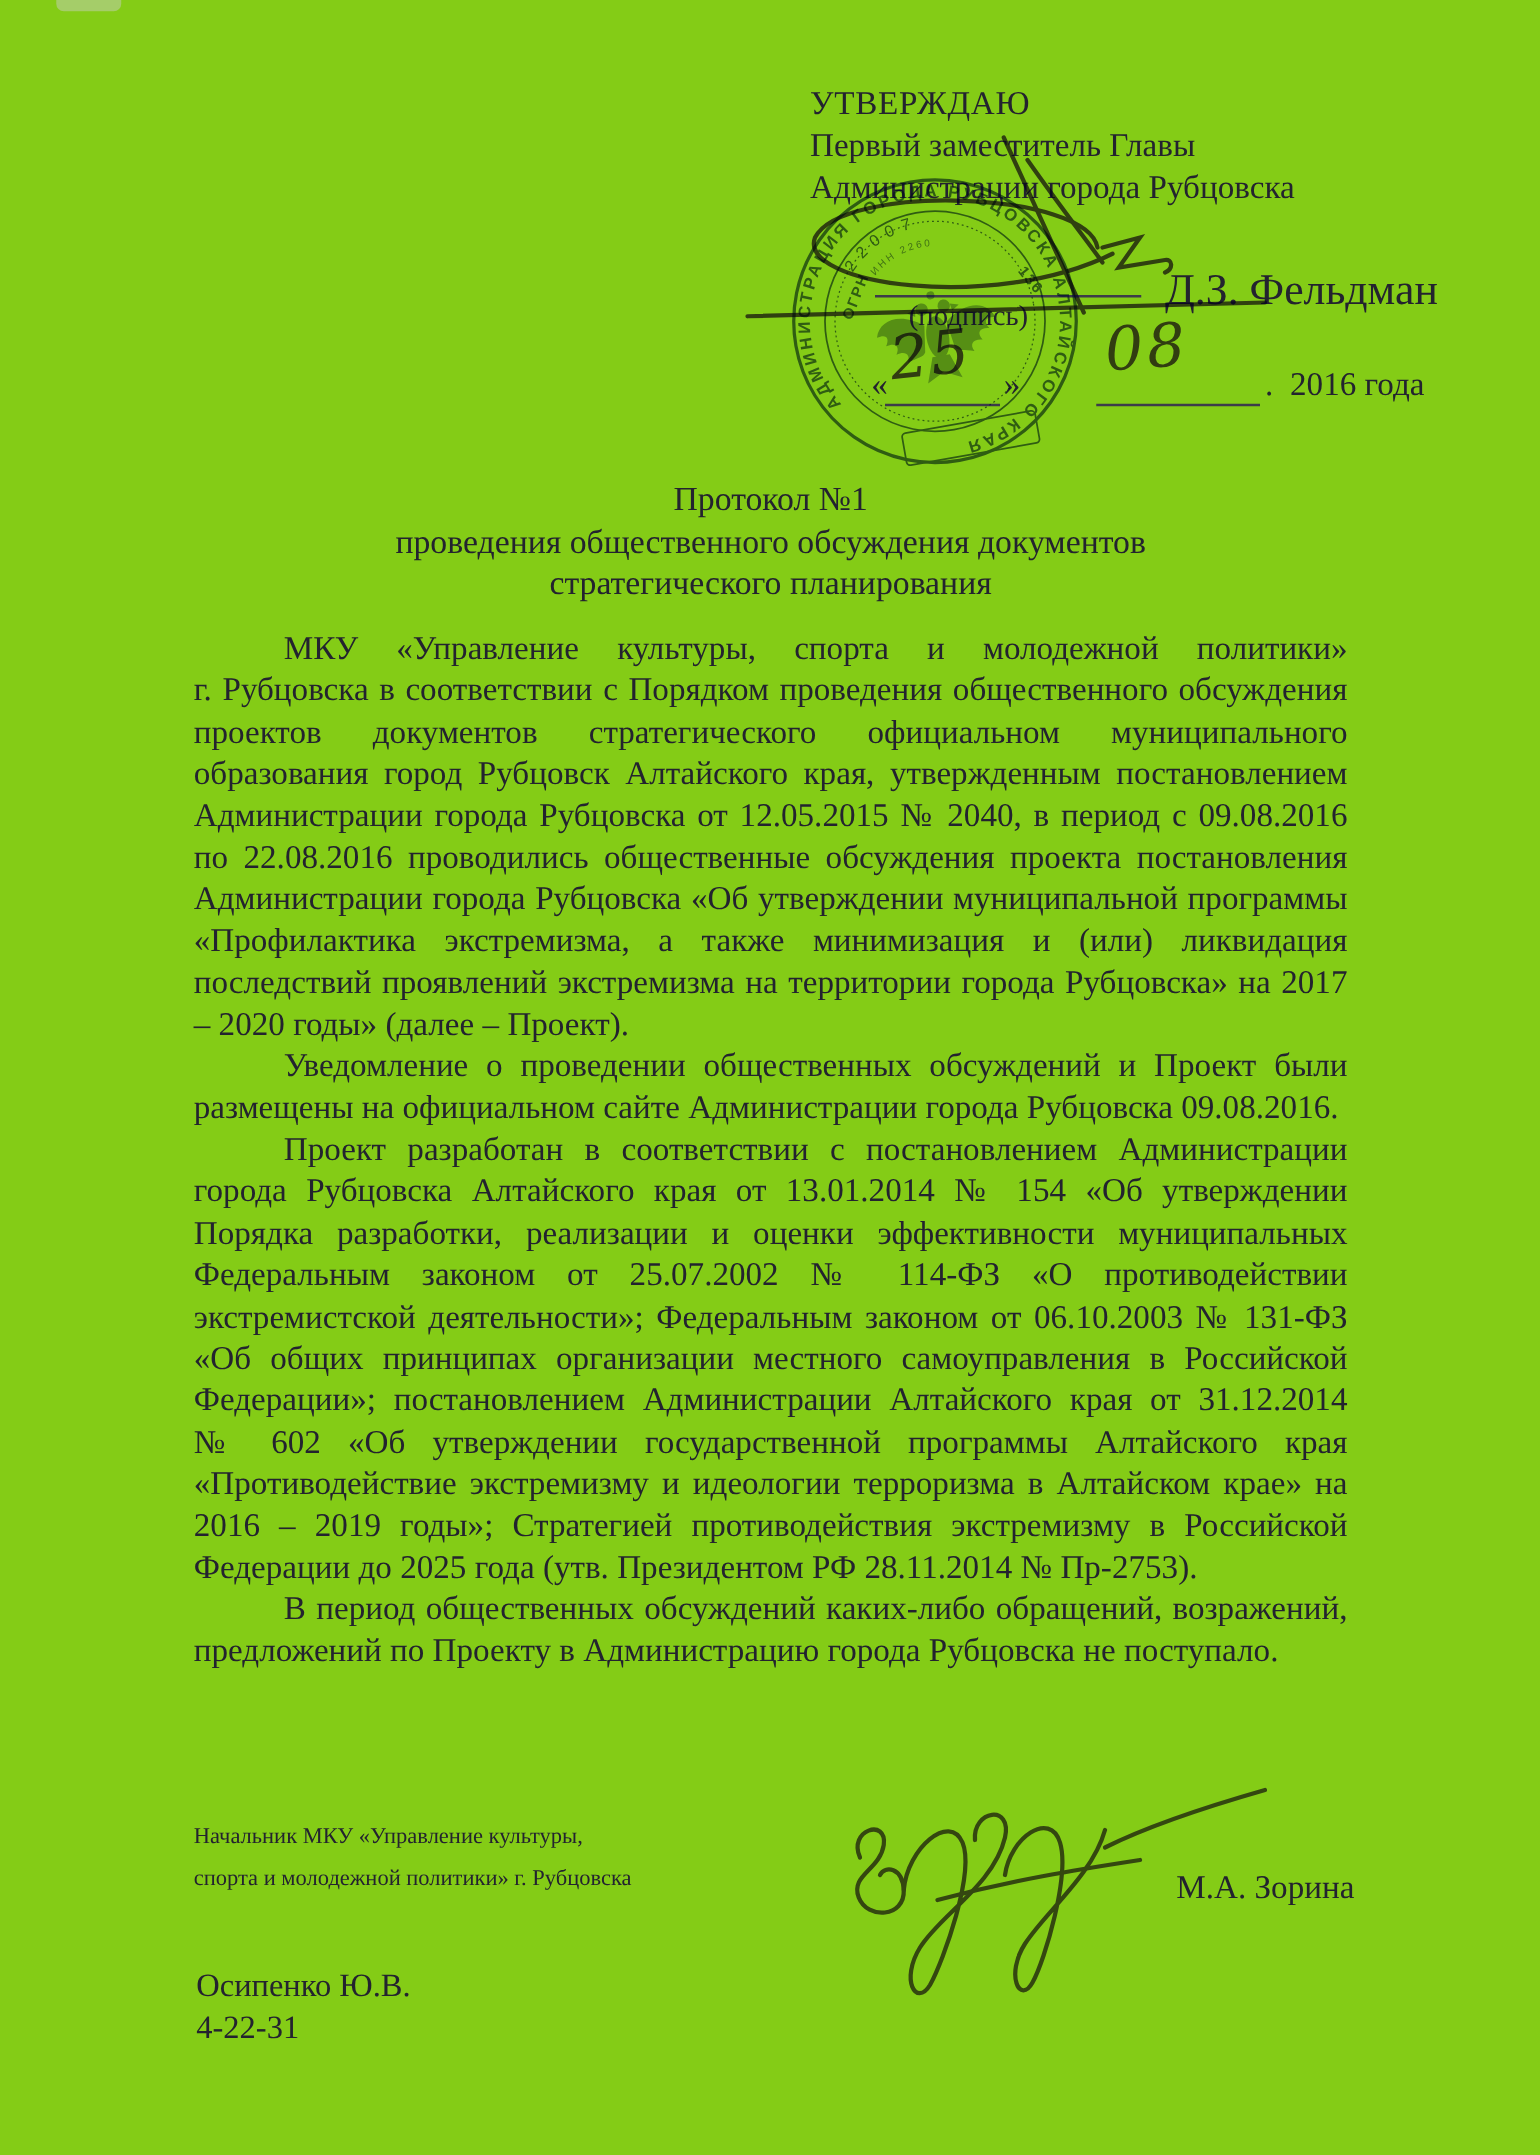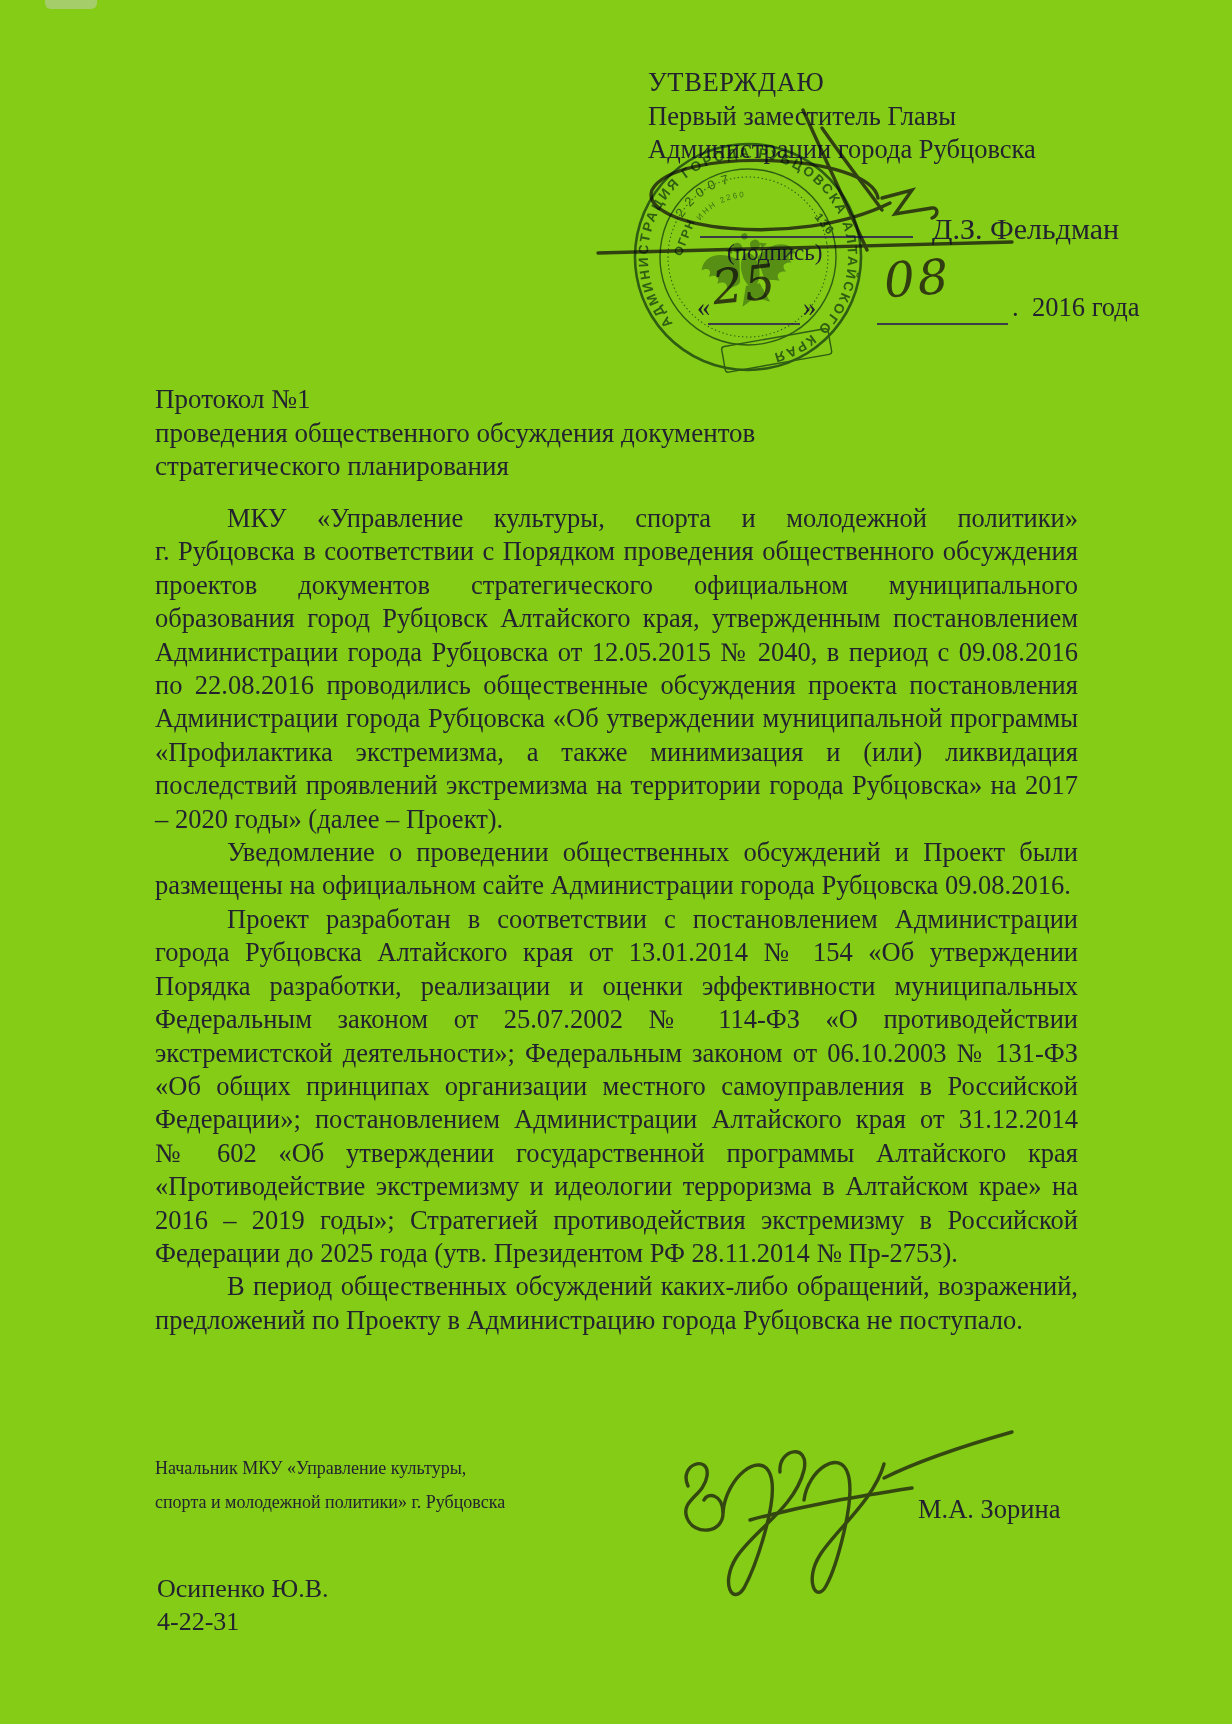--- a/index.html
+++ b/index.html
@@ -8,44 +8,44 @@
     background:#84cc16;overflow:hidden;
     font-family:"Liberation Serif","DejaVu Serif",serif;
     color:#23232f;
   }
   .smudge{position:absolute;left:45px;top:0;width:52px;height:9px;background:#cfcfcf;opacity:.45;border-radius:0 0 6px 6px;}
   
   .approval{position:absolute;left:648px;top:66px;width:420px;font-size:26.5px;}
   .apr-line{line-height:33.6px;white-space:nowrap;}
   .apr-heading{line-height:33.6px;letter-spacing:.6px;}
   .sig-line{position:absolute;left:700px;top:236px;width:213px;height:2px;background:#3c3c49;z-index:2;}
-  .approver-name{position:absolute;left:932px;top:212px;font-size:30px;white-space:nowrap;z-index:2;}
+  .approver-name{position:absolute;left:932px;top:212px;font-size:35px;white-space:nowrap;z-index:2;}
   .sig-caption{position:absolute;left:727px;top:240px;font-size:23px;z-index:2;}
   
   .date-row{position:absolute;left:640px;top:278px;width:560px;height:60px;z-index:2;}
   .date-row .q1{position:absolute;left:57px;top:14px;font-size:26.5px;}
   .date-row .q2{position:absolute;left:163px;top:14px;font-size:26.5px;}
   .date-row .dot{position:absolute;left:372px;top:14px;font-size:26.5px;}
   .date-row .year{position:absolute;left:392px;top:14px;font-size:26.5px;white-space:nowrap;}
   .u1{position:absolute;left:68px;top:45px;width:92px;height:2px;background:#3c3c49;}
   .u2{position:absolute;left:237px;top:45px;width:131px;height:2px;background:#3c3c49;}
   .hw{position:absolute;font-family:"DejaVu Serif",serif;font-style:italic;color:#5f4cbb;z-index:5;mix-blend-mode:multiply;}
   .hw-day{left:712px;top:256px;font-size:48px;transform:rotate(-6deg);letter-spacing:2px;}
   .hw-month{left:884px;top:250px;font-size:48px;transform:rotate(-4deg);letter-spacing:3px;}
   
-  .title-block{position:absolute;left:155px;top:383px;width:923px;font-size:27px;}
+  .title-block{position:absolute;left:155px;top:383px;width:923px;text-align:center;font-size:27px;}
   .title-line{line-height:33.6px;}
   
   .body-block{position:absolute;left:155px;top:502px;width:923px;font-size:26.5px;z-index:1;}
   .bline{line-height:33.4px;text-align:justify;text-align-last:justify;}
   .bline.last{text-align-last:left;}
   .ind{display:inline-block;width:72px;}
   
   .signoff{position:absolute;left:155px;top:1452px;width:600px;font-size:18px;}
-  .signoff-name{position:absolute;left:918px;top:1494px;font-size:26.5px;white-space:nowrap;}
+  .signoff-name{position:absolute;left:941px;top:1494px;font-size:26.5px;white-space:nowrap;}
   
   .footer{position:absolute;left:157px;top:1572px;font-size:26px;}
   .footer div{line-height:33px;}
   
   .stampSvg{position:absolute;left:624px;top:133px;width:248px;height:248px;z-index:3;mix-blend-mode:multiply;filter:blur(.4px);opacity:.92;}
   .stampSvg text{fill:#4d68c4;font-family:"Liberation Sans",sans-serif;}
   .stampSvg .ring{font-size:13.5px;letter-spacing:2.4px;font-weight:bold;}
   .stampSvg .digits{font-size:13px;letter-spacing:6px;}
   .stampSvg .micro{font-size:8px;letter-spacing:2px;}
   .stampSvg .side{font-size:12px;letter-spacing:1.5px;font-weight:bold;}

